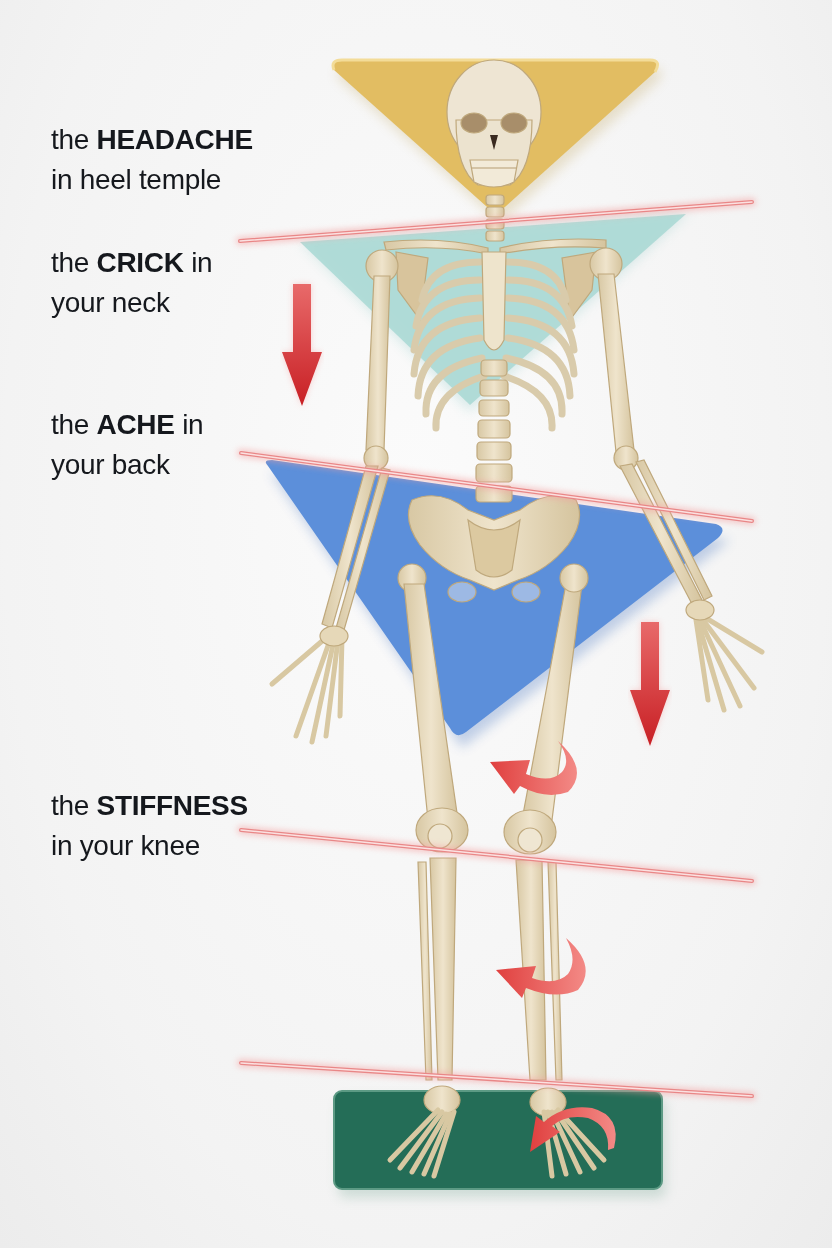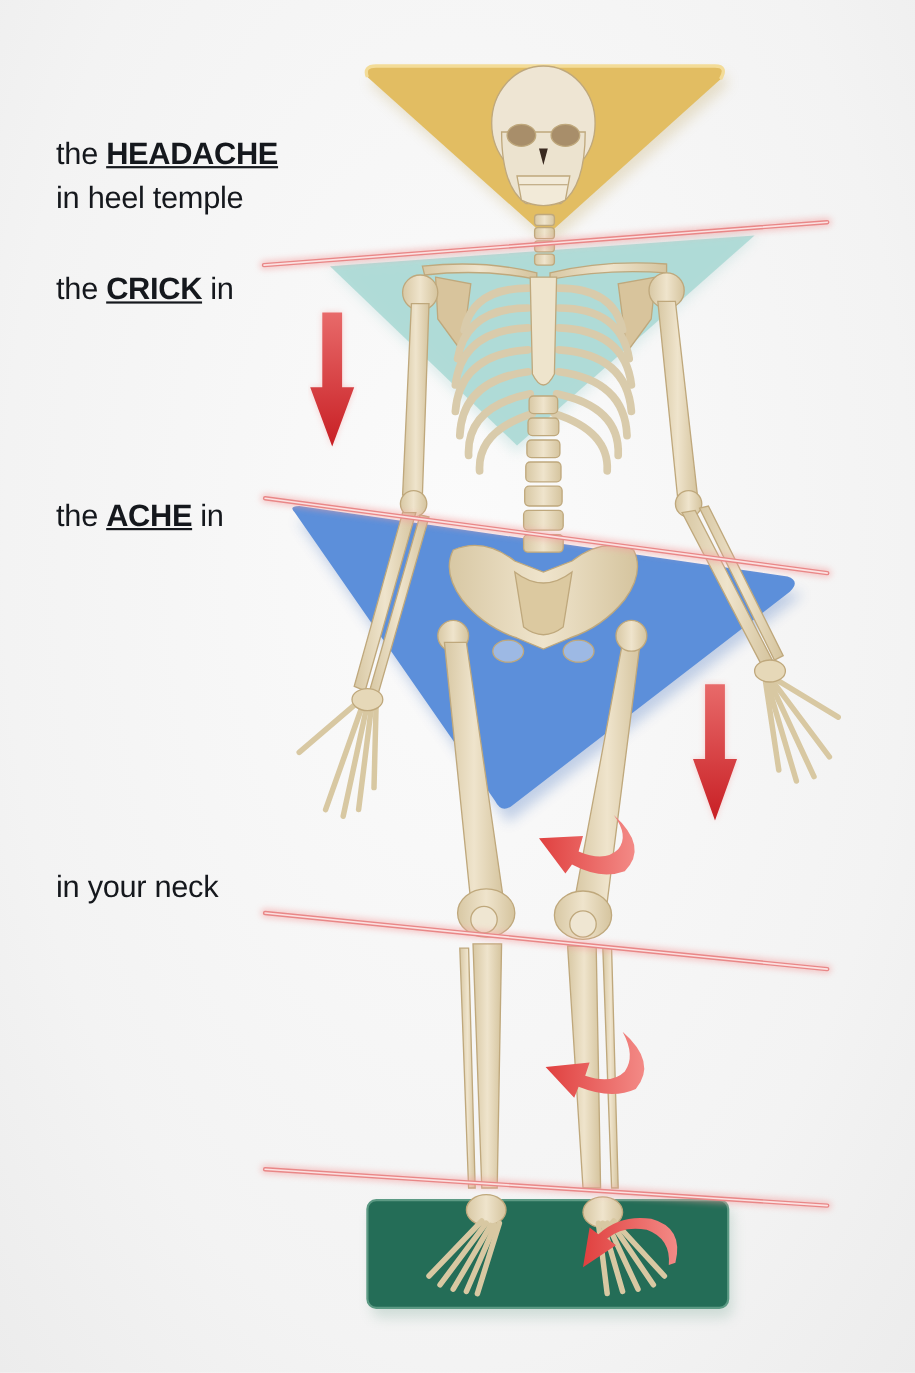--- a/index.html
+++ b/index.html
@@ -8,21 +8,21 @@
     background: radial-gradient(ellipse at 50% 40%, #fbfbfb 0%, #f3f3f3 70%, #ececec 100%);
     font-family: "Liberation Sans", "DejaVu Sans", sans-serif;
     position: relative;
   }
   .stage { position: absolute; left: 0; top: 0; width: 832px; height: 1248px; }
   .label {
     position: absolute; left: 51px;
     font-size: 28px; line-height: 40px; color: #15181d;
     letter-spacing: -0.3px;
   }
-  .label .strong { font-weight: bold; text-decoration: underline; }
+  .label .strong { font-weight: bold; }
   .label .line { display: block; white-space: nowrap; }
   svg { position: absolute; left: 0; top: 0; }
 </style>
 </head>
 <body>
 
 <div class="stage">
 
   <svg width="832" height="1248" viewBox="0 0 832 1248">
     <defs>
@@ -236,23 +236,26 @@
     </g>
   </svg>
 
   <div class="label" style="top:120px;">
     <span class="line"><span>the </span><span class="strong">HEADACHE</span><span></span></span>
     <span class="line">in heel temple</span>
   </div>
 
   <div class="label" style="top:243px;">
     <span class="line"><span>the </span><span class="strong">CRICK</span><span> in</span></span>
-  </div>
-
-  <div class="label" style="top:405px;margin-top:44px;">
+    <span class="line">your neck</span>
+  </div>
+
+  <div class="label" style="top:405px;">
     <span class="line"><span>the </span><span class="strong">ACHE</span><span> in</span></span>
+    <span class="line">your back</span>
   </div>
 
   <div class="label" style="top:786px;">
-    <span class="line">in your neck</span>
+    <span class="line"><span>the </span><span class="strong">STIFFNESS</span><span></span></span>
+    <span class="line">in your knee</span>
   </div>
 
 </div>
 
 </body></html>

